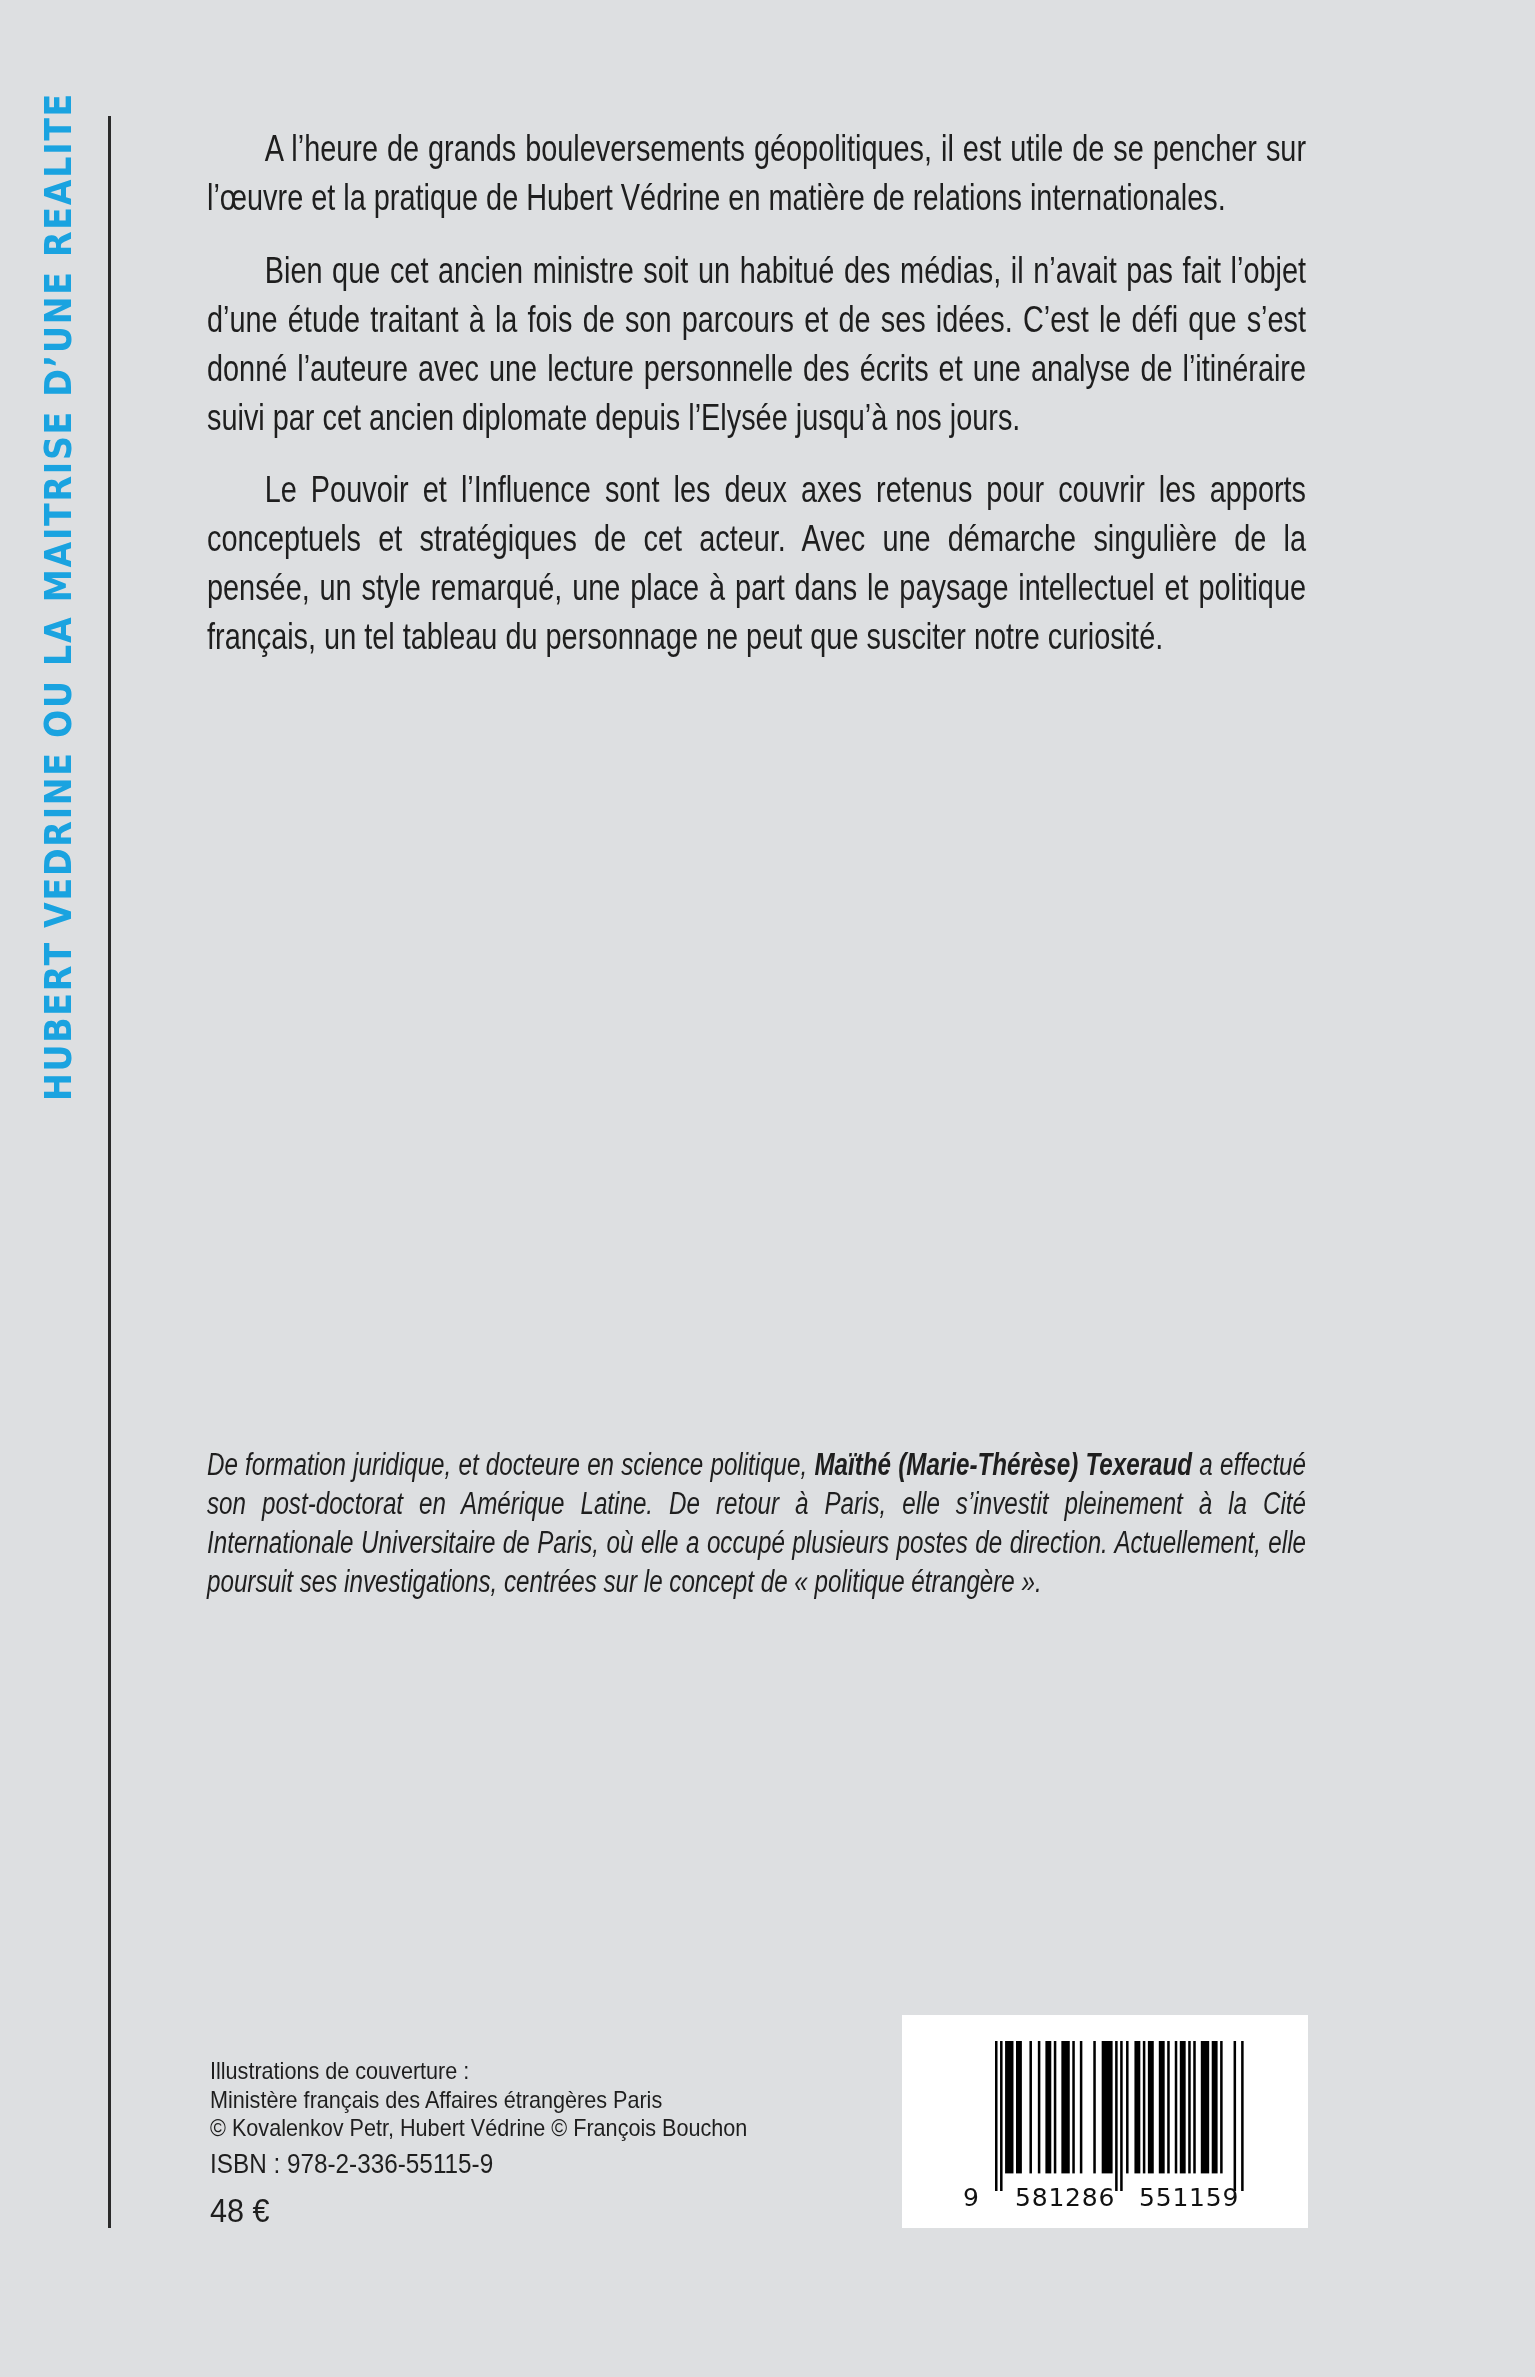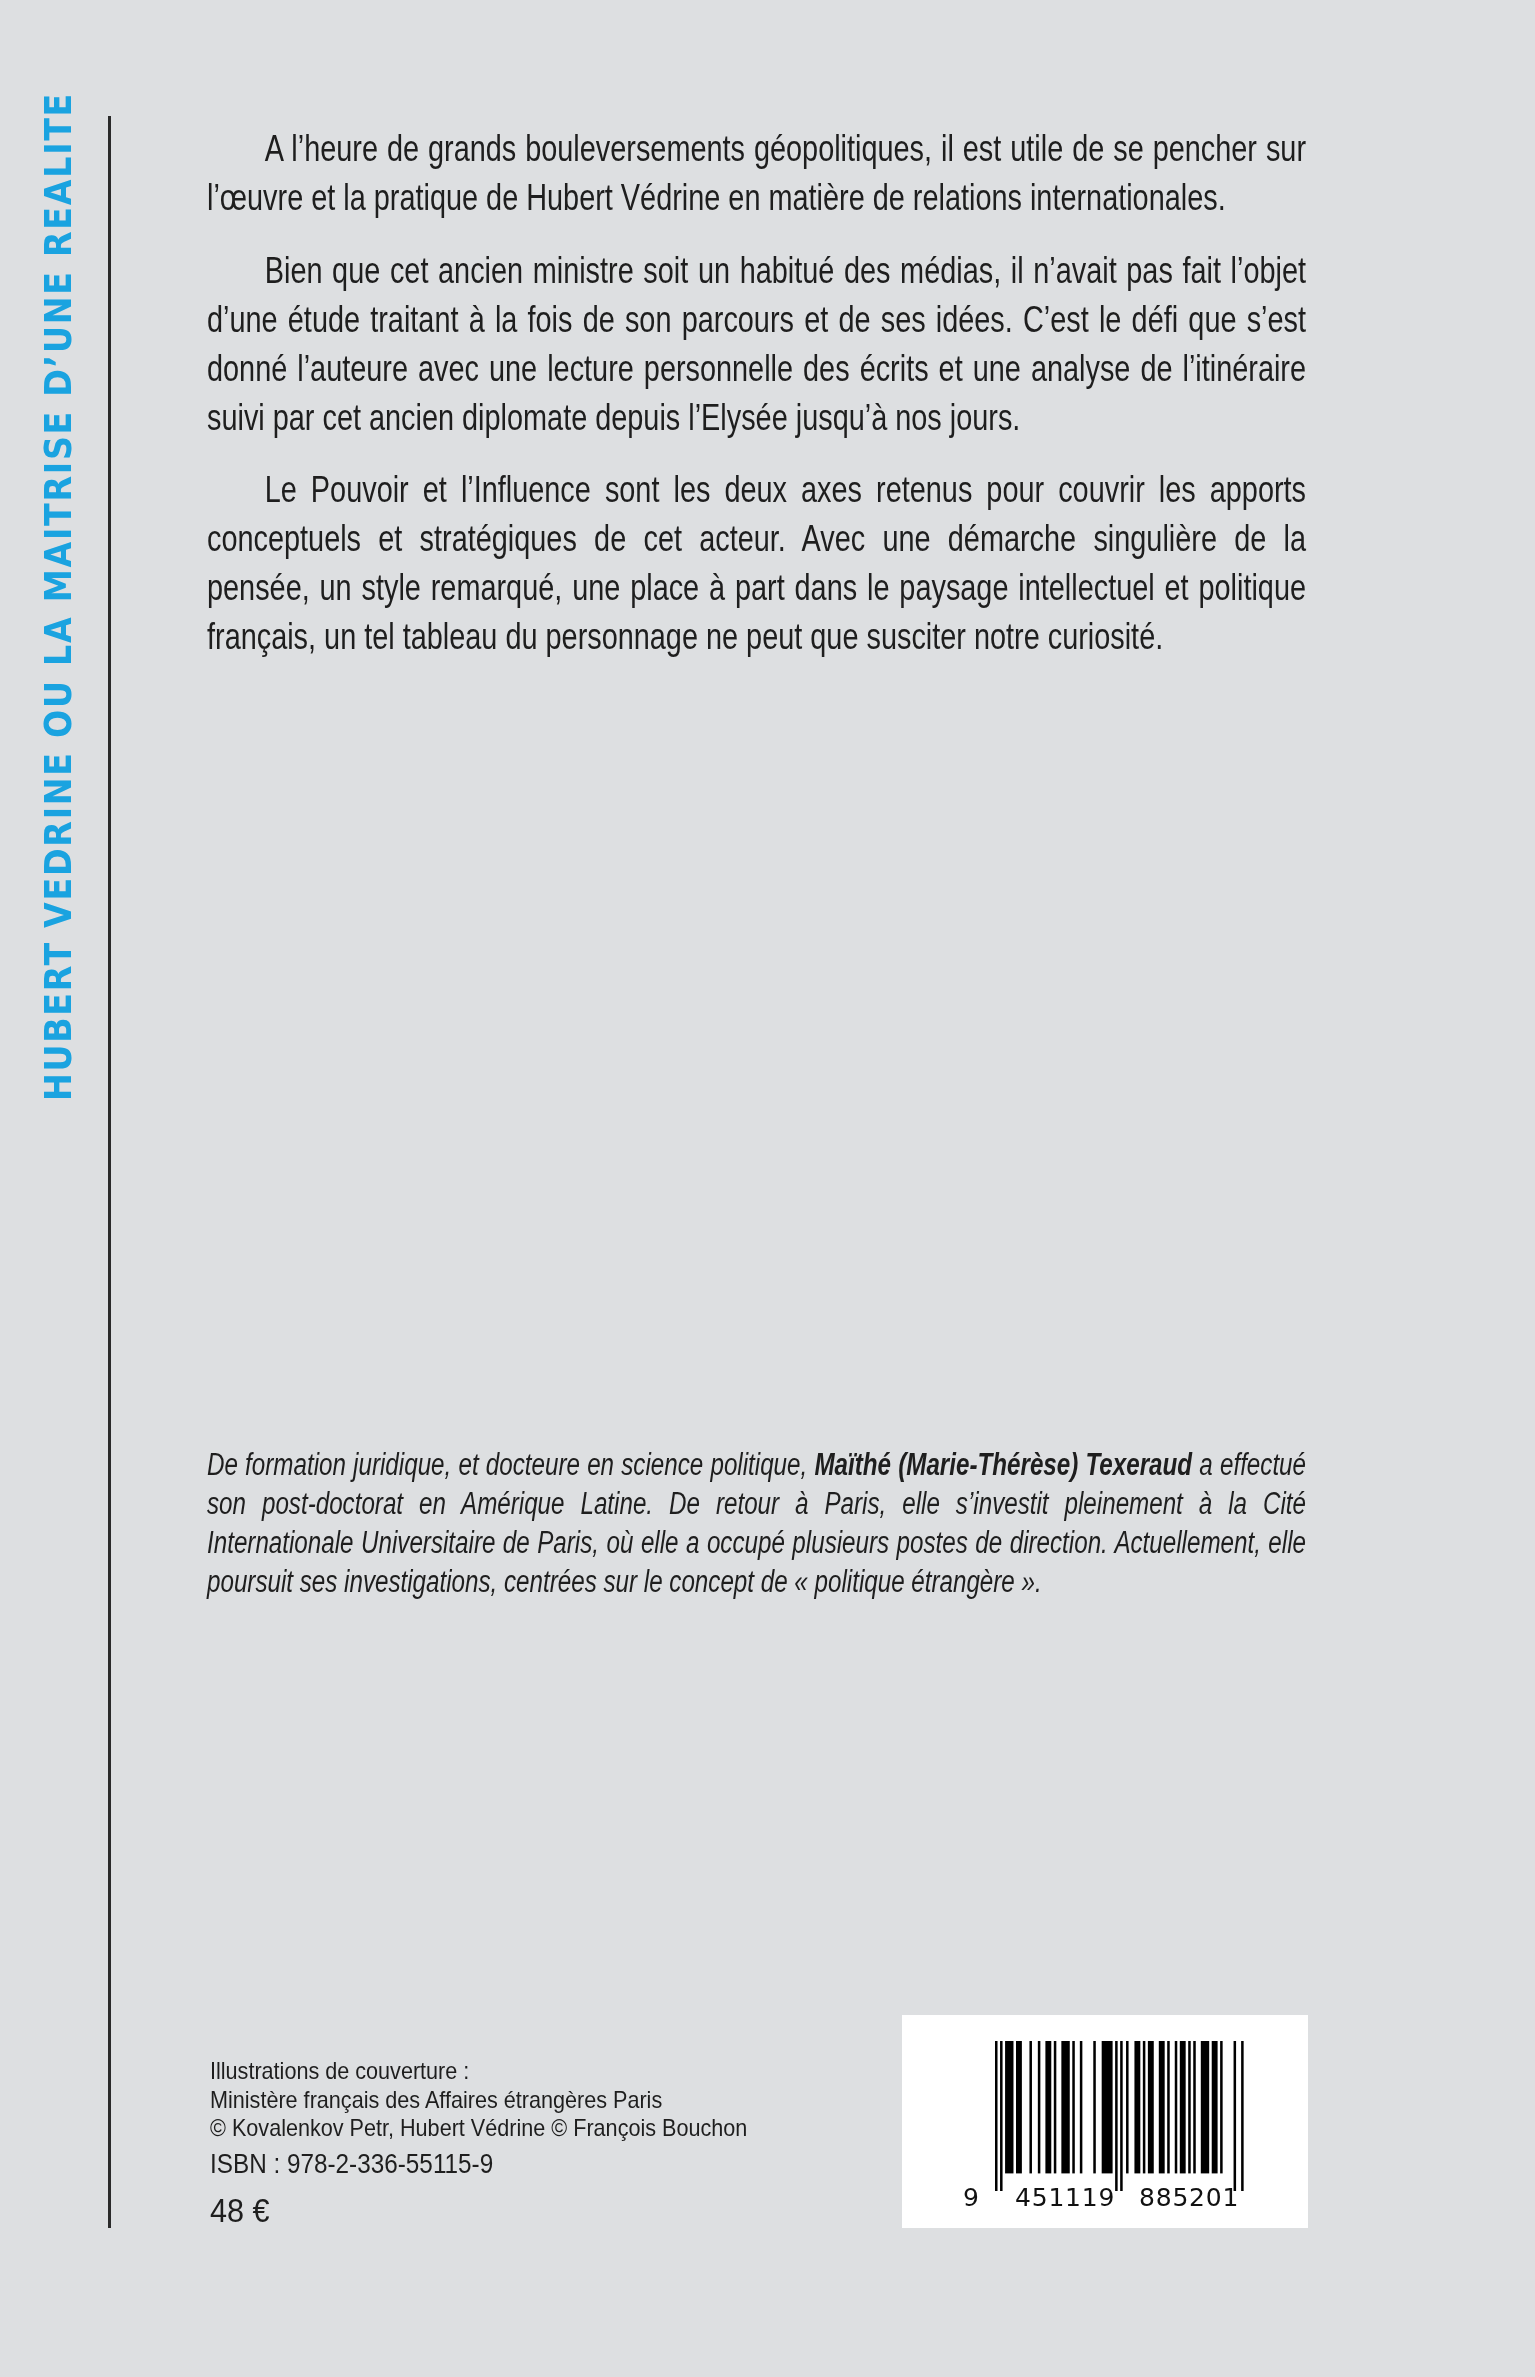--- a/index.html
+++ b/index.html
@@ -171,15 +171,15 @@
     <rect x="236" y="0" width="3" height="158"></rect>
     <rect x="245" y="0" width="10" height="158"></rect>
     <rect x="258" y="0" width="7" height="158"></rect>
     <rect x="268" y="0" width="3" height="158"></rect>
     <rect x="284" y="0" width="3" height="179"></rect>
     <rect x="293" y="0" width="3" height="179"></rect>
   </g>
 </svg>
 
 <div class="barcode-digits" style="left:963px;">9</div>
-<div class="barcode-digits" style="left:1015px;">451119</div>
-<div class="barcode-digits" style="left:1139px;">885201</div>
+<div class="barcode-digits" style="left:1015px;">581286</div>
+<div class="barcode-digits" style="left:1139px;">551159</div>
 
 
 </body></html>

